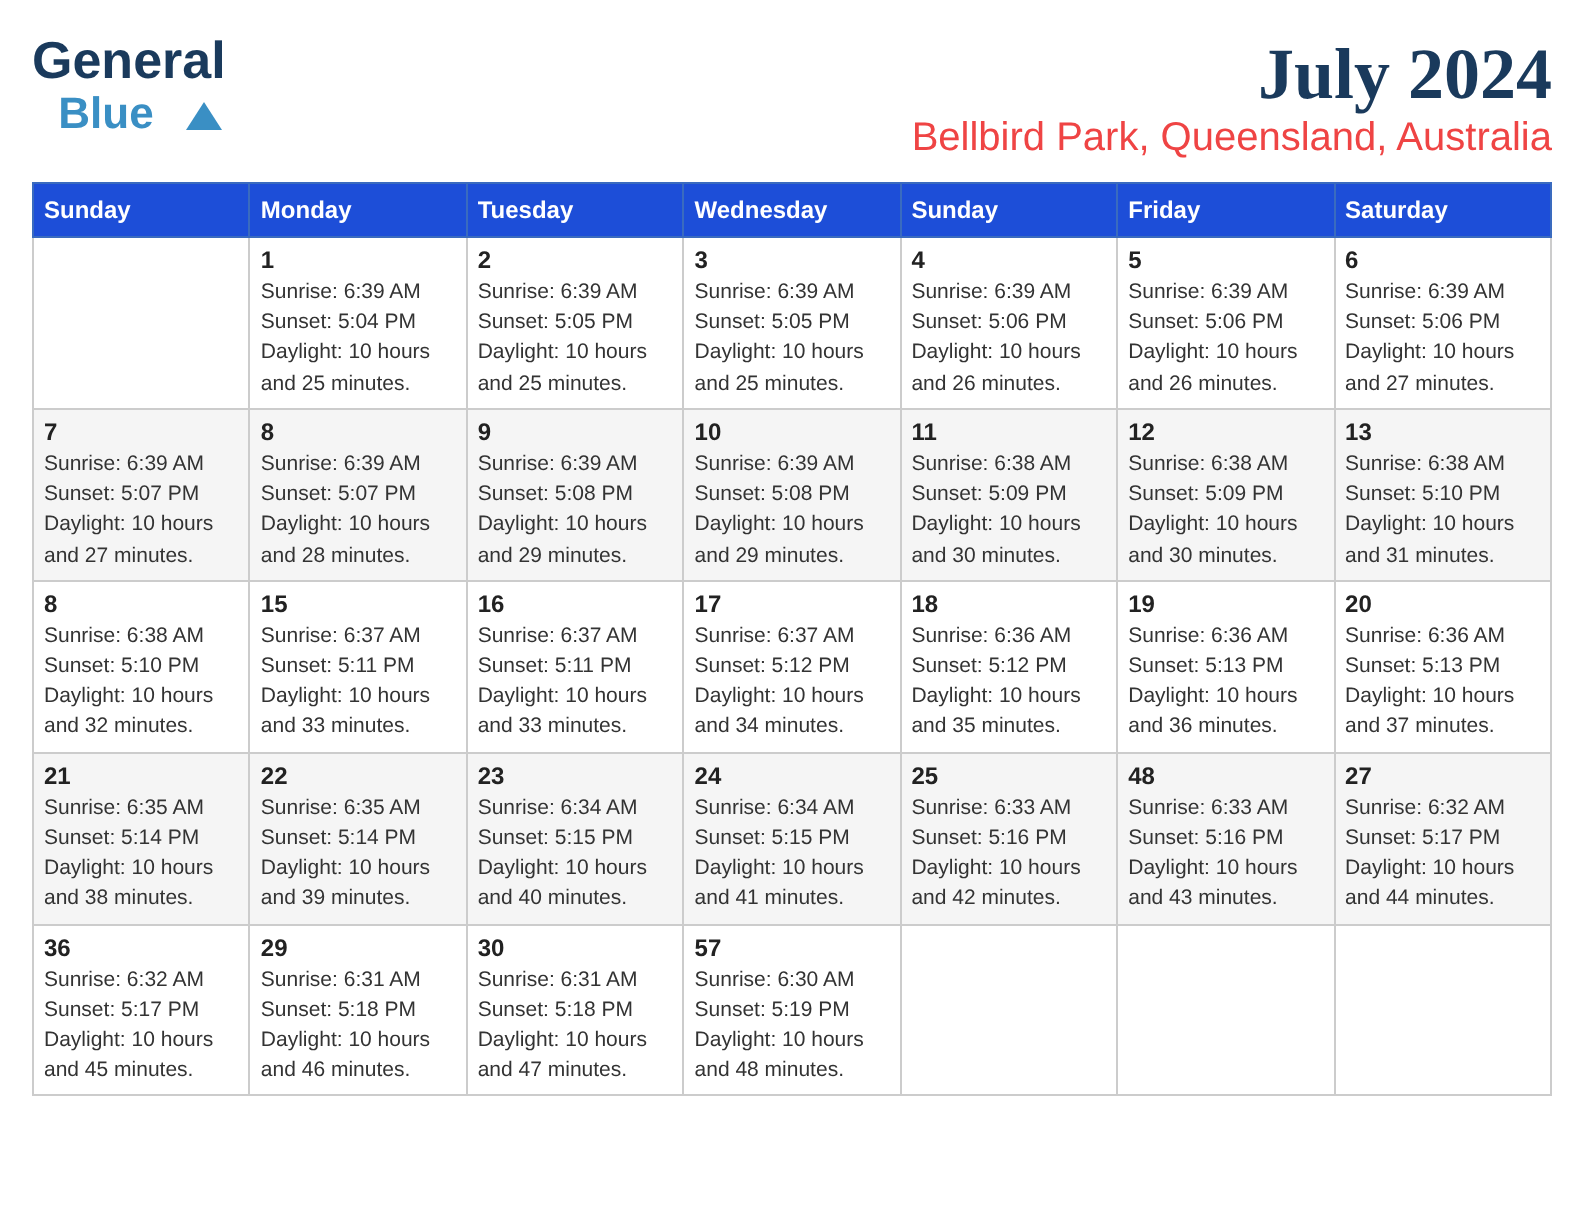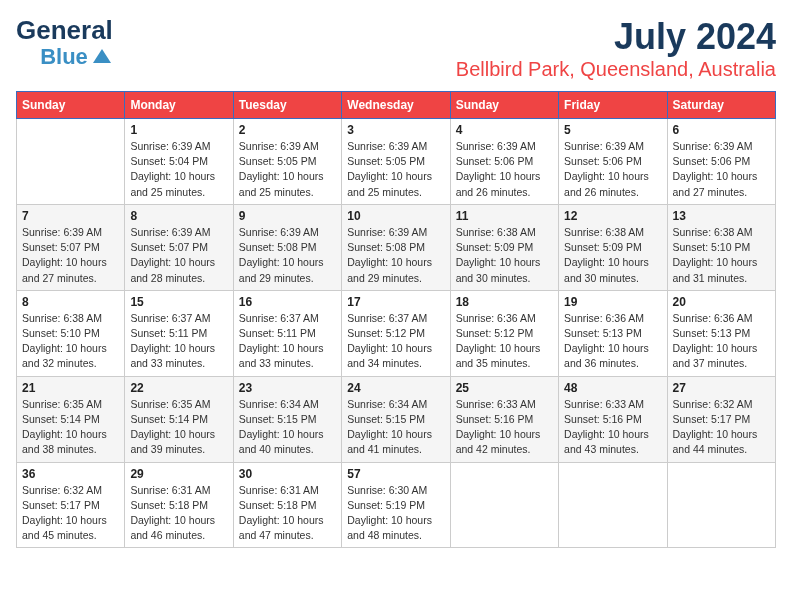--- a/index.html
+++ b/index.html
@@ -21,33 +21,34 @@
       flex-direction: column;
       align-items: flex-start;
     }
     .title-block {
       text-align: right;
     }
     .title-block h1 {
       font-size: 36px;
       color: #1a3a5c;
       font-weight: bold;
+      font-family: Liberation Serif, serif;
     }
     .title-block h2 {
       font-size: 20px;
       color: #ef4444;
       font-weight: normal;
     }
     .calendar {
       width: 100%;
       border-collapse: collapse;
       font-size: 11px;
     }
     .calendar thead tr th {
-      background: #ef4444;
+      background: #1d4ed8;
       color: #fff;
       text-align: left;
       padding: 6px 5px;
       font-size: 12px;
       font-weight: bold;
       border: 1px solid #3a6bbf;
     }
     .calendar tbody tr td {
       border: 1px solid #ccc;
       vertical-align: top;
@@ -75,21 +76,21 @@
     }
   </style>
 </head>
 <body>
 
 <div class="header">
   <div class="logo">
     <div style="display:flex;align-items:center;gap:2px;">
       <div style="display:flex;flex-direction:column;align-items:flex-end;">
         <span style="font-size:26px;font-weight:bold;color:#1a3a5c;line-height:1.1;">General</span>
-        <div style="display:flex;align-items:flex-start;gap:3px;">
+        <div style="display:flex;align-items:flex-end;gap:14px;">
           <span style="font-size:22px;font-weight:bold;color:#3a8fc4;line-height:1.1;">Blue</span>
           <svg width="22" height="22" viewBox="0 0 22 22">
             <polygon points="2,18 11,4 20,18" fill="#3a8fc4"></polygon>
           </svg>
         </div>
       </div>
     </div>
   </div>
   <div class="title-block">
     <h1>July 2024</h1>

